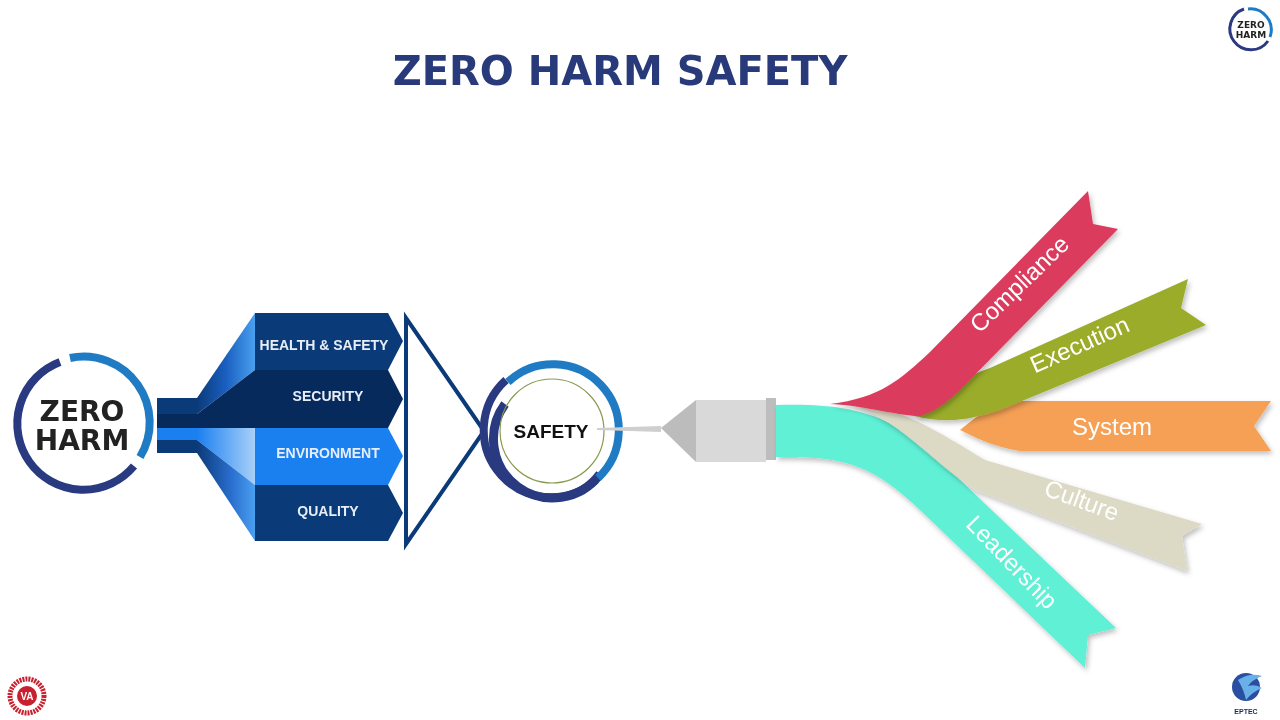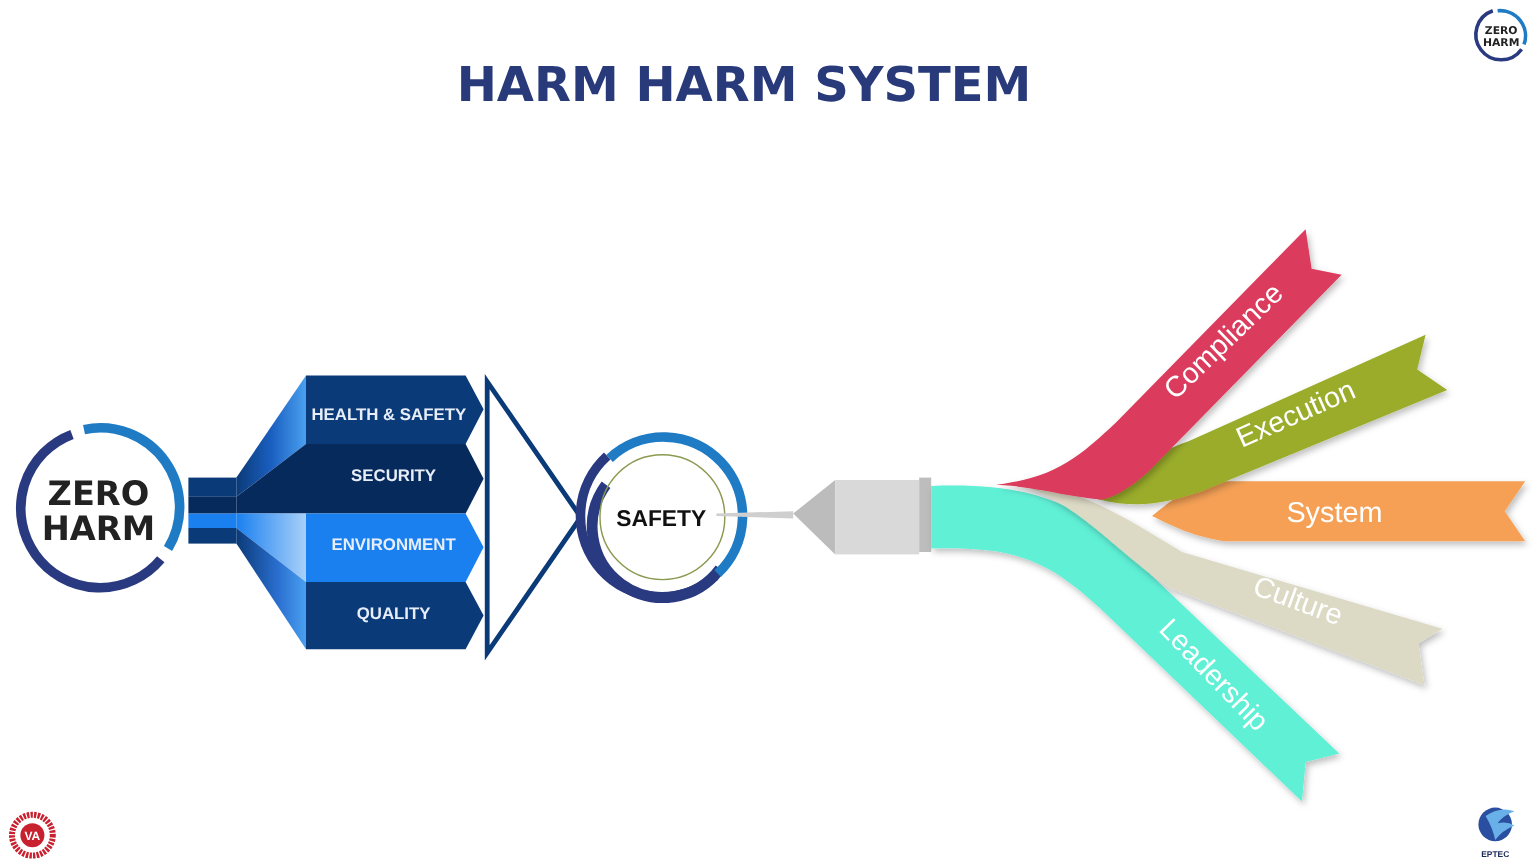--- a/index.html
+++ b/index.html
@@ -12,21 +12,21 @@
       position: absolute; left: 0; top: 48px; width: 1240px; text-align: center;
       font-family: "DejaVu Sans", "Liberation Sans", sans-serif;
       font-weight: bold; font-size: 40px; letter-spacing: 0px;
       color: #283a7a;
     }
     svg.diagram { position: absolute; left: 0; top: 0; }
   </style>
 </head>
 <body>
 
-<div class="title">HARM HARM SYSTEM</div>
+<div class="title">ZERO HARM SAFETY</div>
 
 <svg class="diagram" width="1280" height="720" viewBox="0 0 1280 720" xmlns="http://www.w3.org/2000/svg">
   <defs>
     <linearGradient id="wedgeTop" x1="0" y1="0" x2="1" y2="0">
       <stop offset="0" stop-color="#0b3a78"></stop>
       <stop offset="0.5" stop-color="#1a5fc0"></stop>
       <stop offset="1" stop-color="#4aa0f0"></stop>
     </linearGradient>
     <linearGradient id="wedgeMid" x1="0" y1="0" x2="1" y2="0">
       <stop offset="0" stop-color="#1a80f0"></stop>

